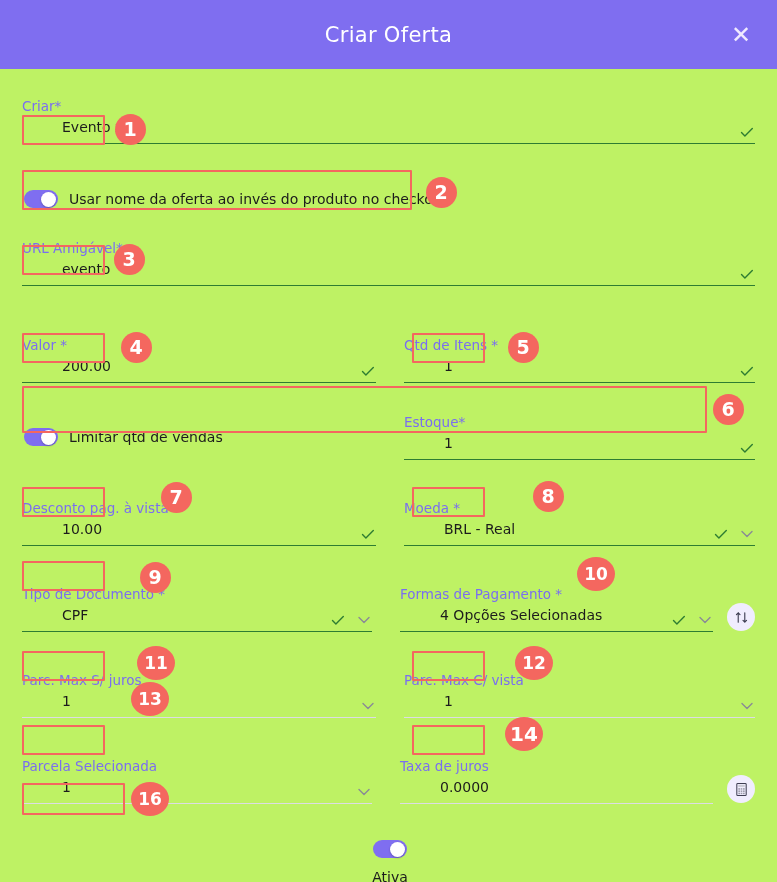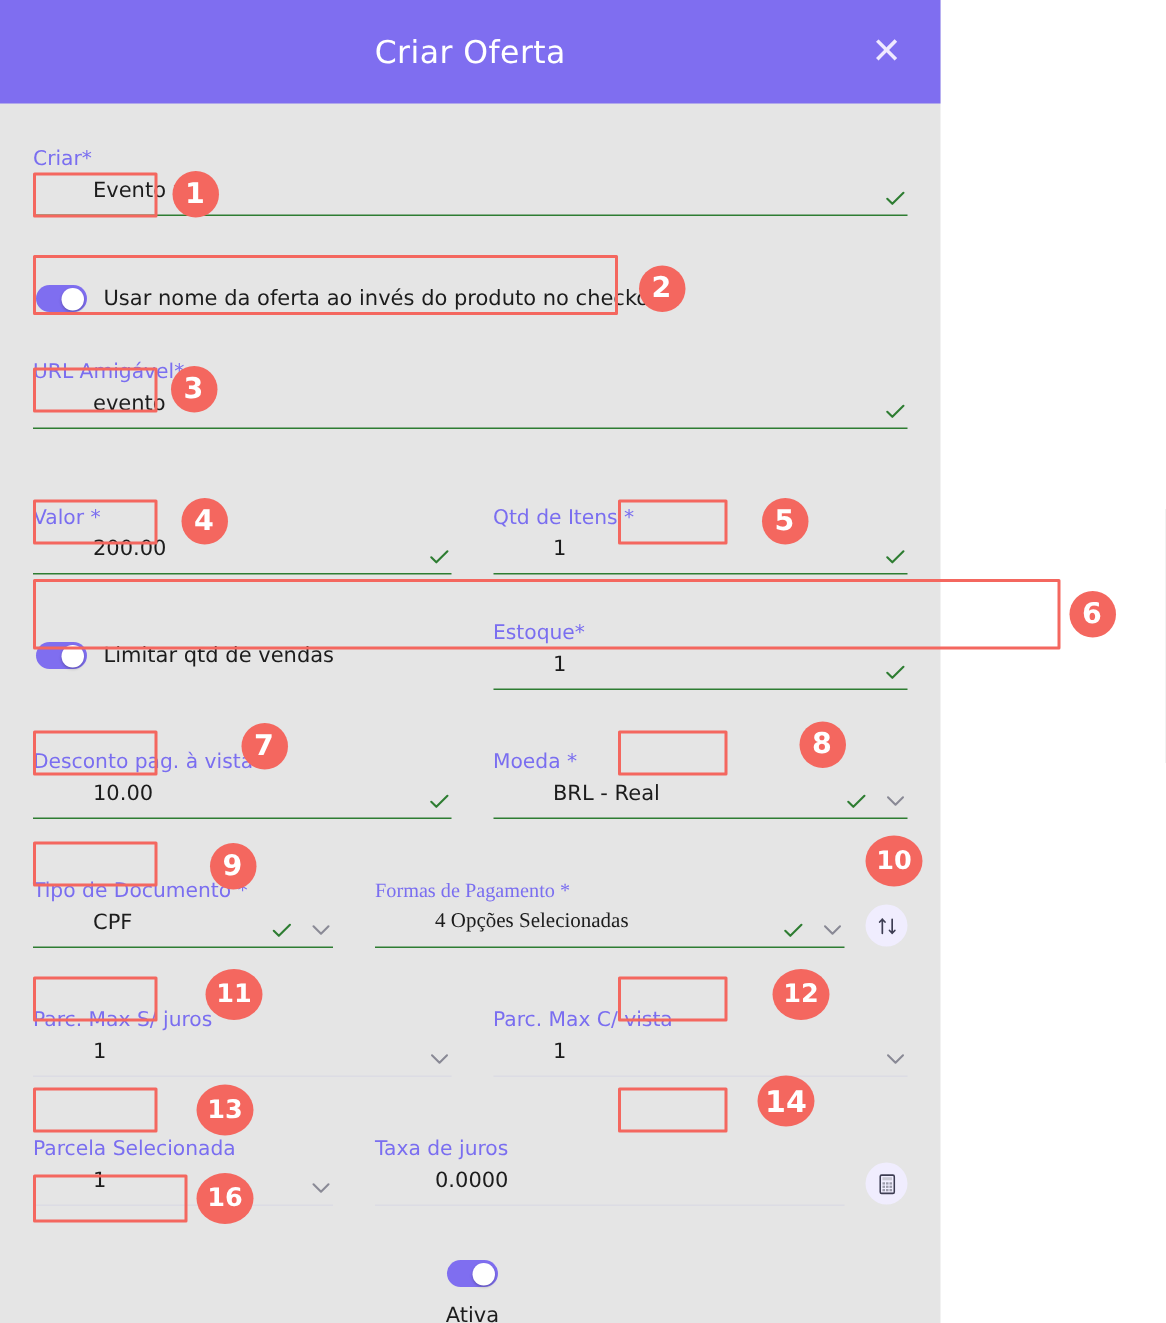--- a/index.html
+++ b/index.html
@@ -3,21 +3,21 @@
 <meta charset="utf-8">
 <style>
   html,body{margin:0;padding:0;}
   body{
     width:777px;height:882px;
     background:#ffffff;
     font-family:"DejaVu Sans","Liberation Sans",sans-serif;
     position:relative;overflow:hidden;
     -webkit-font-smoothing:antialiased;
   }
-  .modal{width:627px;height:882px;position:relative;background:#e5e5e5;display:flex;flex-direction:column;}
+  .modal{width:777px;height:882px;position:relative;background:#bef264;display:flex;flex-direction:column;}
 
   
   .header{
     height:69px;background:#7f6ef0;
     display:flex;align-items:center;justify-content:center;
     position:relative;flex:0 0 auto;
   }
   .header-title{color:#fff;font-size:21px;letter-spacing:.3px;}
   .close-btn{
     position:absolute;right:16px;top:50%;transform:translateY(-50%);
@@ -242,21 +242,21 @@
         <div class="underline"></div>
         <div class="adorn">
           <svg class="check" viewBox="0 0 16 16">
               <path d="M2.5 8.5l3.4 3.4 7.4-7.4" fill="none" stroke="#2e7d32" stroke-width="1.4" stroke-linecap="round" stroke-linejoin="round"></path>
             </svg>
           <svg class="chev" viewBox="0 0 16 16">
               <path d="M3 5.5l5 5 5-5" fill="none" stroke="#8a8a96" stroke-width="1.4" stroke-linecap="round" stroke-linejoin="round"></path>
             </svg>
         </div>
       </div>
-      <div class="col col-right field" style="display:flex;align-items:flex-start;font-family:Liberation Serif, serif;">
+      <div class="col col-right field" style="display:flex;align-items:flex-start;">
         <div style="position:relative;width:313px;">
           <span class="flabel">Formas de Pagamento *</span>
           <div class="fvalue-line">
             <span class="fvalue">4 Opções Selecionadas</span>
           </div>
           <div class="underline"></div>
           <div class="adorn">
             <svg class="check" viewBox="0 0 16 16">
                 <path d="M2.5 8.5l3.4 3.4 7.4-7.4" fill="none" stroke="#2e7d32" stroke-width="1.4" stroke-linecap="round" stroke-linejoin="round"></path>
               </svg>
@@ -377,18 +377,18 @@
       <div class="anno-num" style="left: 113.5px; top: 243.5px; width: 31px; height: 31px; font-size: 19px;">3</div>
       <div class="anno-num" style="left: 120.5px; top: 331.5px; width: 31px; height: 31px; font-size: 19px;">4</div>
       <div class="anno-num" style="left: 507.5px; top: 331.5px; width: 31px; height: 31px; font-size: 19px;">5</div>
       <div class="anno-num" style="left: 712.5px; top: 393.5px; width: 31px; height: 31px; font-size: 19px;">6</div>
       <div class="anno-num" style="left: 160.5px; top: 481.5px; width: 31px; height: 31px; font-size: 19px;">7</div>
       <div class="anno-num" style="left: 532.5px; top: 480.5px; width: 31px; height: 31px; font-size: 19px;">8</div>
       <div class="anno-num" style="left: 139.5px; top: 561.5px; width: 31px; height: 31px; font-size: 19px;">9</div>
       <div class="anno-num" style="left: 577px; top: 557px; width: 38px; height: 34px; font-size: 17px;">10</div>
       <div class="anno-num" style="left: 137px; top: 646px; width: 38px; height: 34px; font-size: 17px;">11</div>
       <div class="anno-num" style="left: 515px; top: 646px; width: 38px; height: 34px; font-size: 17px;">12</div>
-      <div class="anno-num" style="left: 131px; top: 723px; width: 38px; height: 34px; font-size: 17px; text-align: center;">13</div>
+      <div class="anno-num" style="left: 131px; top: 682px; width: 38px; height: 34px; font-size: 17px; text-align: center;">13</div>
       <div class="anno-num" style="left: 505px; top: 717px; width: 38px; height: 34px; font-size: 20px;">14</div>
       <div class="anno-num" style="left: 131px; top: 782px; width: 38px; height: 34px; font-size: 17px;">16</div>
     </div>
 
 </div>
 
 </body></html>

